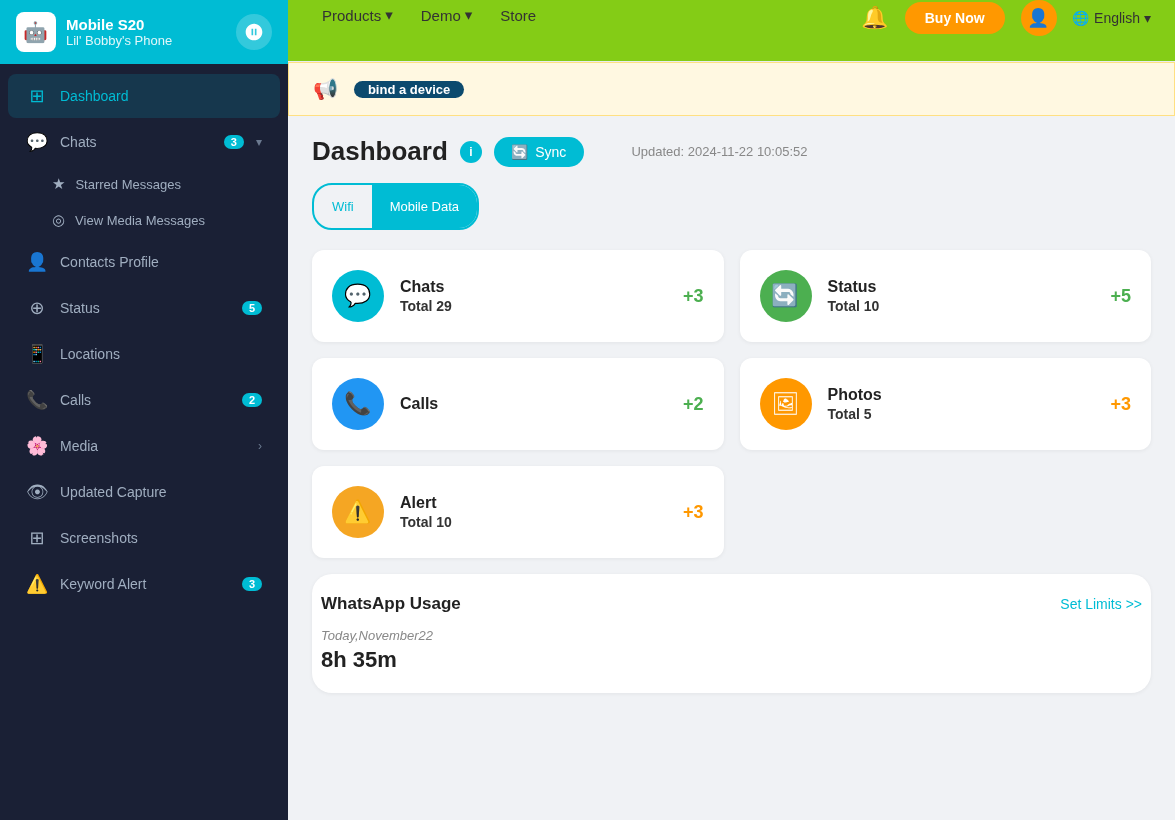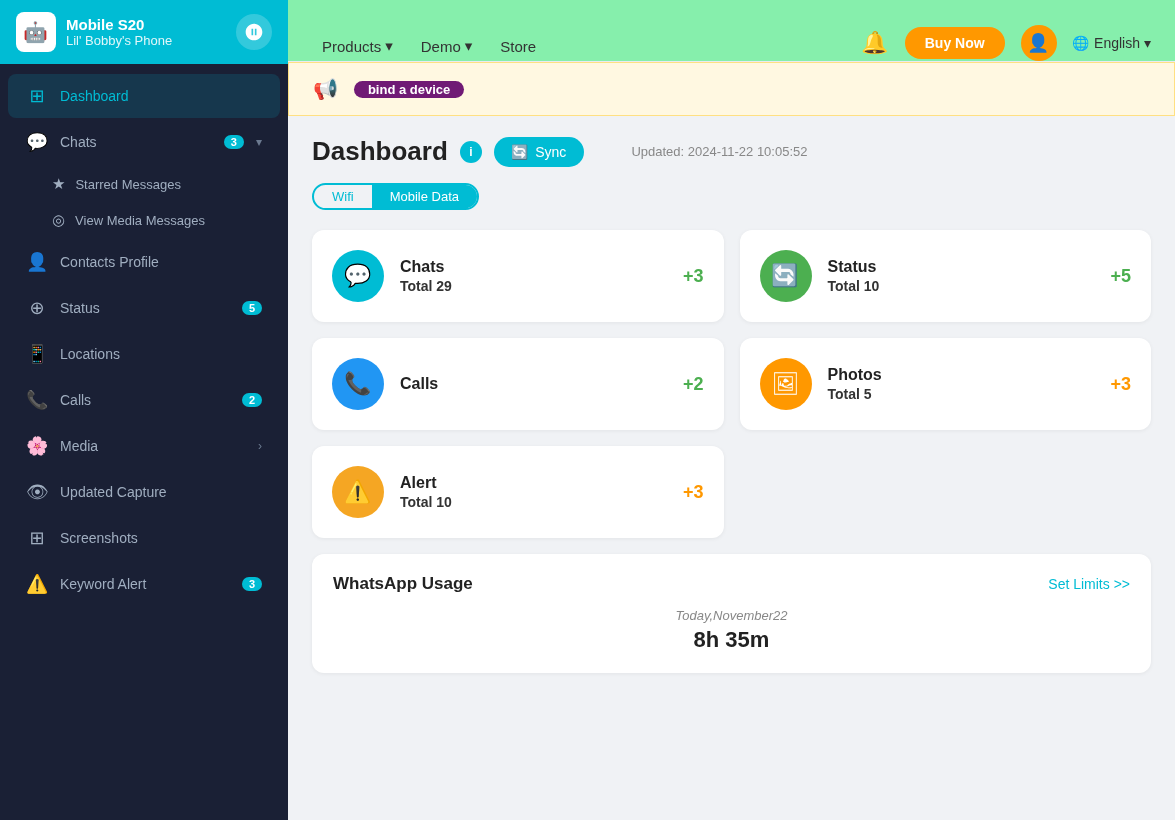--- a/index.html
+++ b/index.html
@@ -22,48 +22,48 @@
     .nav-item .nav-icon { font-size: 18px; width: 22px; text-align: center; }
     .nav-chevron { font-size: 12px; color: #6b7a90; }
 
     .sub-nav-item { display: flex; align-items: center; padding: 9px 18px 9px 52px; cursor: pointer; color: #a0aec0; font-size: 13px; gap: 10px; }
     .sub-nav-icon { font-size: 15px; }
 
     
     .main { flex: 1; display: flex; flex-direction: column; overflow: hidden; }
 
     
-    .topnav { background: #86efac; height: 62px; display: flex; align-items: flex-end; padding: 0 24px; gap: 24px; border-bottom: 1px solid #e8ecf0; flex-shrink: 0; }
+    .topnav { background: #84cc16; height: 62px; display: flex; align-items: flex-start; padding: 0 24px; gap: 24px; border-bottom: 1px solid #e8ecf0; flex-shrink: 0; }
     .topnav-links { display: flex; gap: 8px; flex: 1; }
     .topnav-link { color: #333; font-size: 15px; padding: 6px 10px; cursor: pointer; display: flex; align-items: center; gap: 4px; }
     .topnav-right { display: flex; align-items: center; gap: 16px; }
     .btn-buy-now { background: #ff9800; color: #fff; border: none; border-radius: 20px; padding: 8px 20px; font-size: 14px; font-weight: 700; cursor: pointer; }
     .topnav-avatar { width: 36px; height: 36px; background: #ff9800; border-radius: 50%; display: flex; align-items: center; justify-content: center; font-size: 18px; color: #fff; cursor: pointer; }
     .topnav-lang { display: flex; align-items: center; gap: 4px; color: #333; font-size: 14px; cursor: pointer; }
     .topnav-bell { font-size: 22px; color: #555; cursor: pointer; position: relative; }
 
     
     .content { flex: 1; overflow-y: auto; padding: 0; background: #f0f2f5; }
 
     
     .demo-banner { background: #fff8e1; border: 1px solid #ffe082; padding: 14px 24px; display: flex; align-items: center; gap: 12px; font-size: 14px; color: #555; }
     .demo-banner-icon { font-size: 20px; color: #ff9800; }
-    .bind-btn { background: #701a75; color: #fff; border: none; border-radius: 16px; padding: 1px 14px; font-size: 13px; font-weight: 600; cursor: pointer; margin-left: 4px; }
+    .bind-btn { background: #0c4a6e; color: #fff; border: none; border-radius: 16px; padding: 1px 14px; font-size: 13px; font-weight: 600; cursor: pointer; margin-left: 4px; }
 
     
     .dashboard-body { padding: 20px 24px; }
     .dashboard-header { display: flex; align-items: center; gap: 12px; margin-bottom: 16px; }
     .dashboard-title { font-size: 26px; font-weight: 700; color: #222; }
     .info-icon { background: #00bcd4; color: #fff; border-radius: 50%; width: 22px; height: 22px; display: flex; align-items: center; justify-content: center; font-size: 12px; font-weight: 700; cursor: pointer; }
     .sync-btn { background: #00bcd4; color: #fff; border: none; border-radius: 20px; padding: 7px 18px; font-size: 14px; cursor: pointer; display: flex; align-items: center; gap: 6px; }
     .updated-text { color: #888; font-size: 13px; margin-left: 35px; }
 
     
     .data-toggle { display: flex; border: 2px solid #00bcd4; border-radius: 20px; overflow: hidden; margin-bottom: 20px; width: fit-content; }
-    .toggle-btn { padding: 4px 18px; font-size: 13px; cursor: pointer; border: none; background: transparent; color: #00bcd4; font-weight: 500; }
+    .toggle-btn { padding: 14px 18px; font-size: 13px; cursor: pointer; border: none; background: transparent; color: #00bcd4; font-weight: 500; }
     .toggle-btn.active { background: #00bcd4; color: #fff; }
 
     
     .stats-grid { display: grid; grid-template-columns: 1fr 1fr; gap: 16px; margin-bottom: 16px; }
     .stat-card { background: #fff; border-radius: 12px; padding: 20px; display: flex; align-items: center; gap: 16px; box-shadow: 0 1px 4px rgba(0,0,0,0.06); }
     .stat-icon { width: 52px; height: 52px; border-radius: 50%; display: flex; align-items: center; justify-content: center; font-size: 22px; color: #fff; flex-shrink: 0; }
     .stat-icon.chats { background: #00bcd4; }
     .stat-icon.status { background: #4caf50; }
     .stat-icon.calls { background: #2196f3; }
     .stat-icon.photos { background: #ff9800; }
@@ -74,21 +74,21 @@
     .stat-total span { color: #333; font-weight: 700; }
     .stat-delta { font-size: 18px; font-weight: 700; }
     .stat-delta.positive-green { color: #4caf50; }
     .stat-delta.positive-orange { color: #ff9800; }
 
     
     .alert-row { display: grid; grid-template-columns: 1fr 1fr; gap: 16px; margin-bottom: 16px; }
     .alert-card-wrap { grid-column: 1; }
 
     
-    .usage-card { background: #fff; border-radius: 12px; padding: 20px 21px; box-shadow: 0 1px 4px rgba(0,0,0,0.06); text-align: center; }
+    .usage-card { background: #fff; border-radius: 20px; padding: 20px 9px; box-shadow: 0 1px 4px rgba(0,0,0,0.06); }
     .usage-header { display: flex; justify-content: space-between; align-items: center; margin-bottom: 14px; }
     .usage-title { font-size: 17px; font-weight: 700; color: #222; }
     .set-limits-link { color: #00bcd4; font-size: 14px; cursor: pointer; }
     .usage-date { color: #888; font-size: 13px; margin-bottom: 4px; font-style: italic; }
     .usage-time { font-size: 22px; font-weight: 700; color: #222; }
 
     
     .content::-webkit-scrollbar { width: 6px; }
     .content::-webkit-scrollbar-thumb { background: #ccc; border-radius: 3px; }
     .sidebar-nav::-webkit-scrollbar { width: 3px; }

